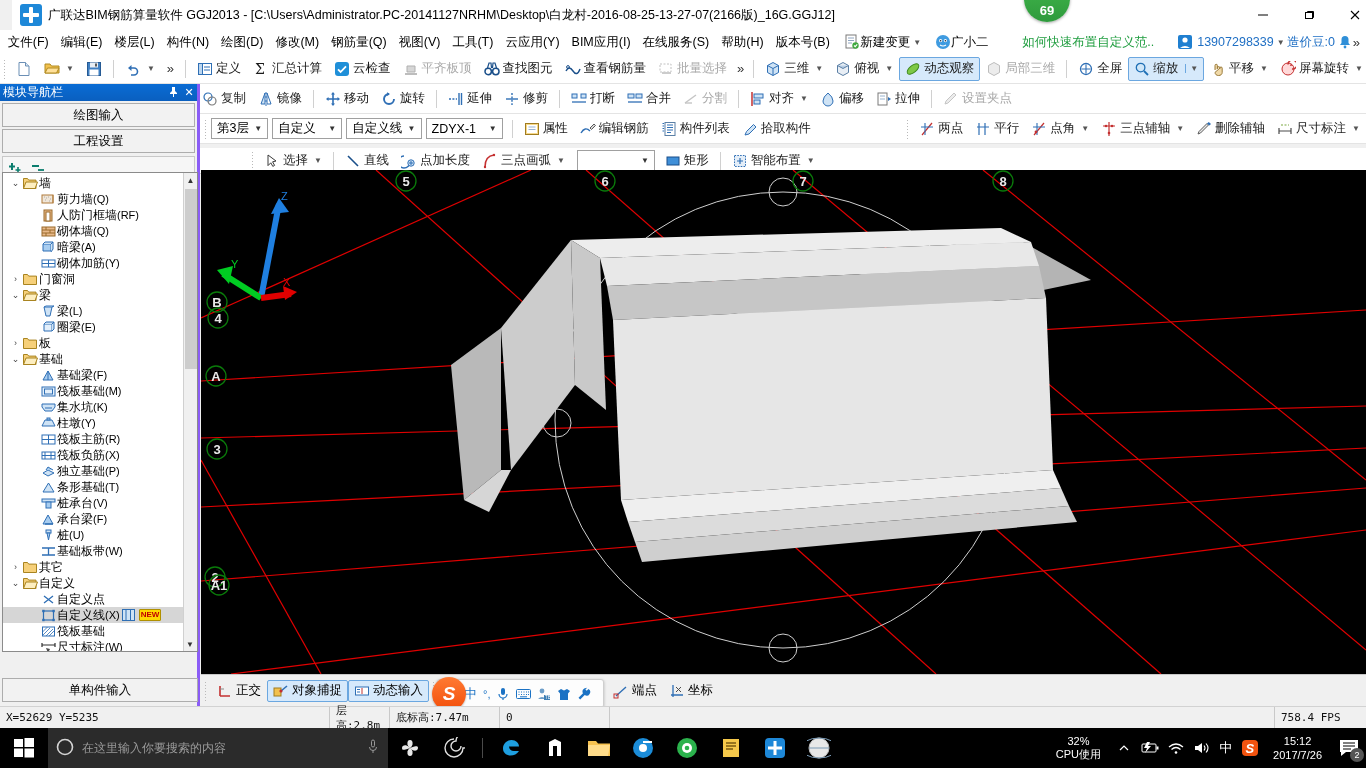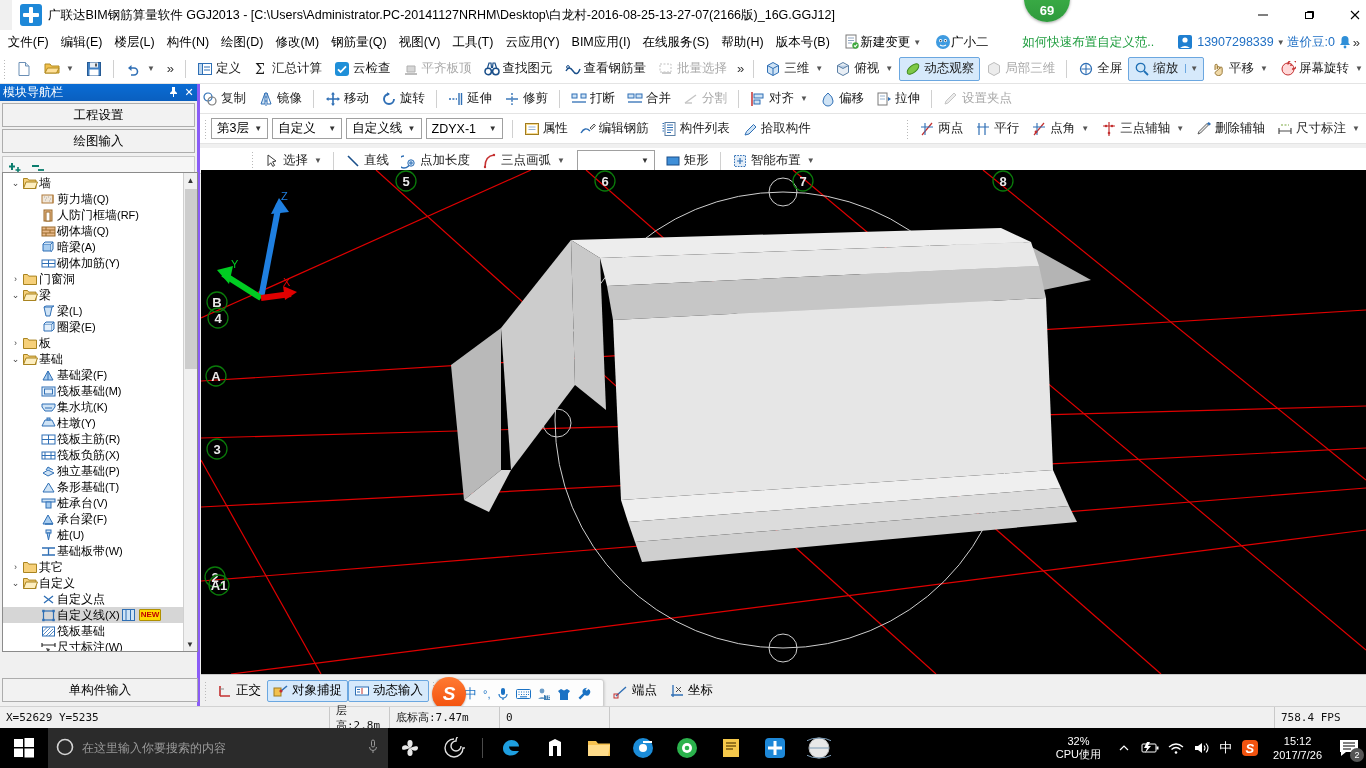--- a/index.html
+++ b/index.html
@@ -813,22 +813,22 @@
     <div class="panel-caption">
       <span class="cap-title">模块导航栏</span>
       <span class="cap-btn">
         <svg width="11" height="11" viewBox="0 0 11 11">
             <path d="M4 1h3v4l2 2v1H2V7l2-2z" fill="#fff"></path>
             <path d="M5.5 8v3" stroke="#fff"></path>
           </svg>
       </span>
       <span class="cap-btn">✕</span>
     </div>
+    <div class="nav-btn">绘图输入</div>
     <div class="nav-btn">工程设置</div>
-    <div class="nav-btn">绘图输入</div>
 
     <div class="tree-toolbar">
       <span class="ic">
         <svg width="18" height="16" viewBox="0 0 18 16">
             <path d="M3 3v7M0 6.5h6" stroke="#0b7d6e" stroke-width="2"></path>
             <path d="M9 7v6M6.5 10h5" stroke="#0b7d6e" stroke-width="1.6"></path>
           </svg>
       </span>
       <span class="ic">
         <svg width="18" height="16" viewBox="0 0 18 16">

